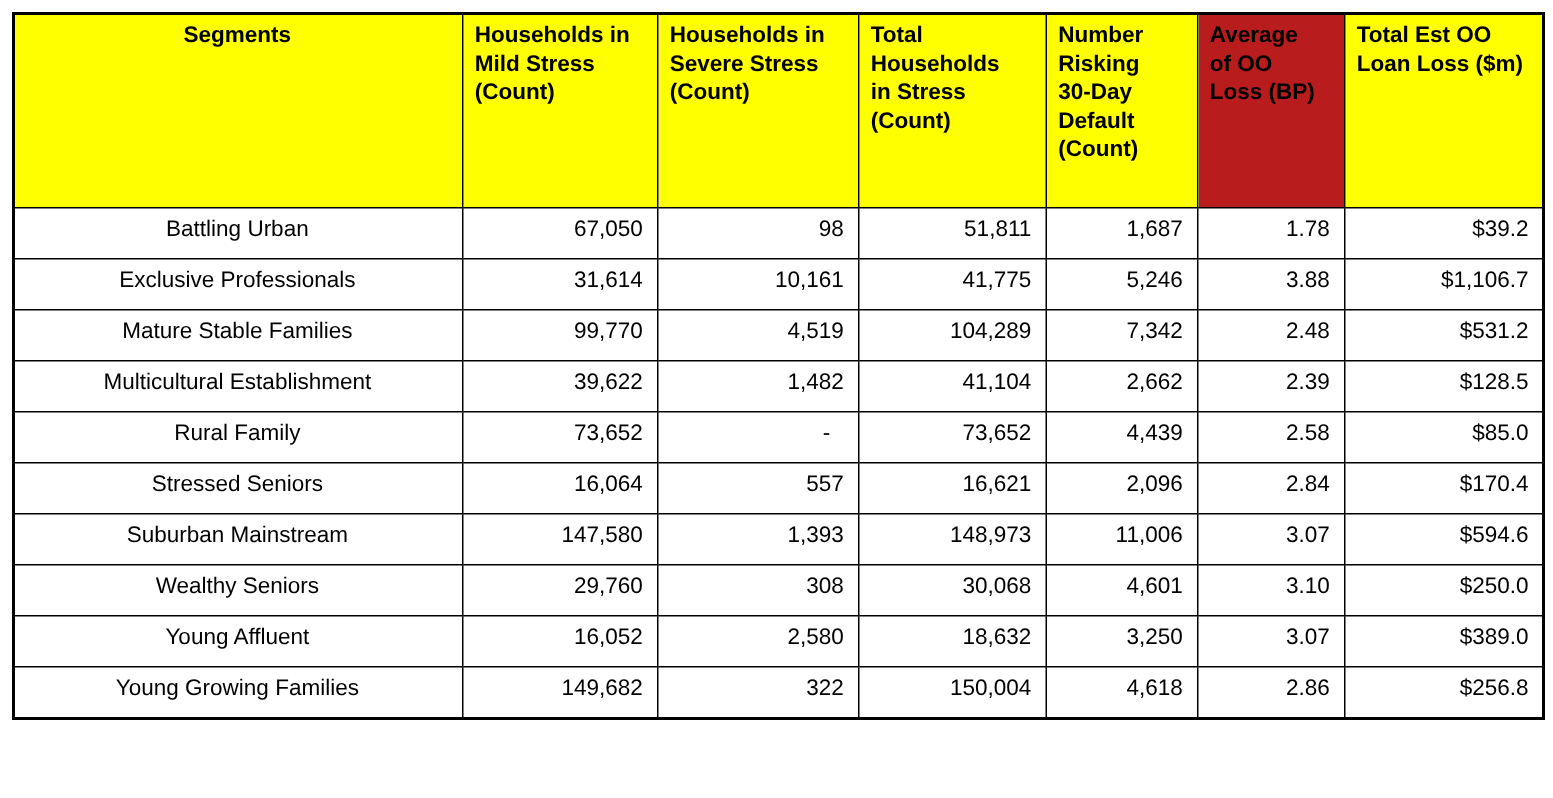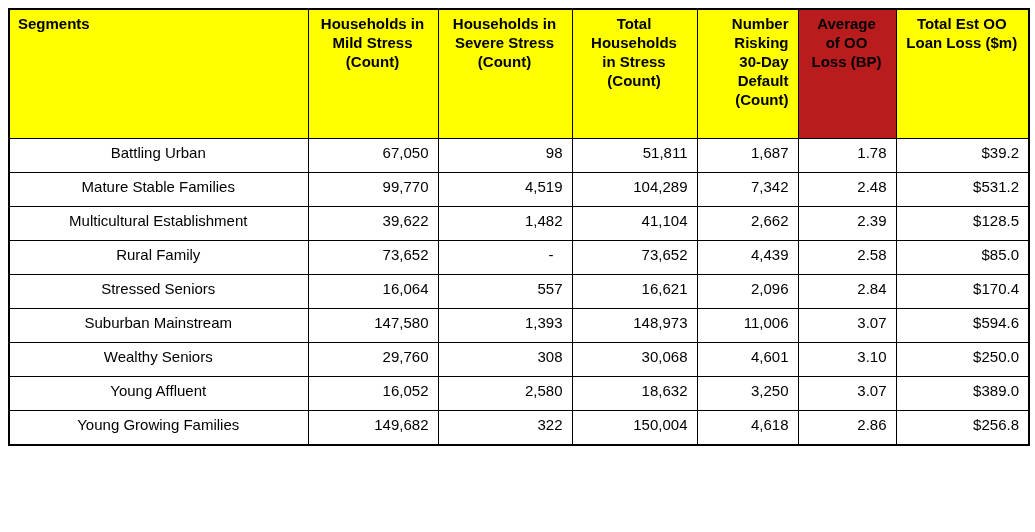--- a/index.html
+++ b/index.html
@@ -27,24 +27,24 @@
     line-height: 1.27;
     padding: 4px 9px 4px 8px;
     vertical-align: top;
     overflow: hidden;
   }
   thead th {
     background: #FFFF00;
     font-weight: bold;
     height: 120px;
     white-space: pre-line;
-    text-align: center;
+    text-align: left;
   }
   th.a-left  { text-align: left; }
-  th.a-center{ text-align: right; }
+  th.a-center{ text-align: left; }
   tbody td {
     height: 25px;
     text-align: right;
     background: #ffffff;
   }
   tbody td.c0 { text-align: center; }
   tbody td.dash { padding-right: 18px; }
 </style>
 </head>
 <body>
@@ -55,21 +55,21 @@
       <col style="width:299px">
       <col style="width:130px">
       <col style="width:134px">
       <col style="width:125px">
       <col style="width:101px">
       <col style="width:98px">
       <col style="width:133px">
     </colgroup>
     <thead>
       <tr>
-        <th class="a-left" style="background: rgb(255, 255, 0);">Segments</th>
+        <th class="a-left" style="background: rgb(255, 255, 0); text-align: center;">Segments</th>
         <th style="background: rgb(255, 255, 0);">Households in
 Mild Stress
 (Count)</th>
         <th style="background: rgb(255, 255, 0);">Households in
 Severe Stress
 (Count)</th>
         <th style="background: rgb(255, 255, 0);">Total
 Households
 in Stress
 (Count)</th>
@@ -87,20 +87,29 @@
     </thead>
     <tbody>
         <tr>
           <td class="c0">Battling Urban</td>
           <td class="c1">67,050</td>
           <td class="c2">98</td>
           <td class="c3">51,811</td>
           <td class="c4">1,687</td>
           <td class="c5">1.78</td>
           <td class="c6">$39.2</td>
+        </tr>
+        <tr>
+          <td class="c0">Exclusive Professionals</td>
+          <td class="c1">31,614</td>
+          <td class="c2">10,161</td>
+          <td class="c3">41,775</td>
+          <td class="c4">5,246</td>
+          <td class="c5">3.88</td>
+          <td class="c6">$1,106.7</td>
         </tr>
         <tr>
           <td class="c0">Mature Stable Families</td>
           <td class="c1">99,770</td>
           <td class="c2">4,519</td>
           <td class="c3">104,289</td>
           <td class="c4">7,342</td>
           <td class="c5">2.48</td>
           <td class="c6">$531.2</td>
         </tr>

